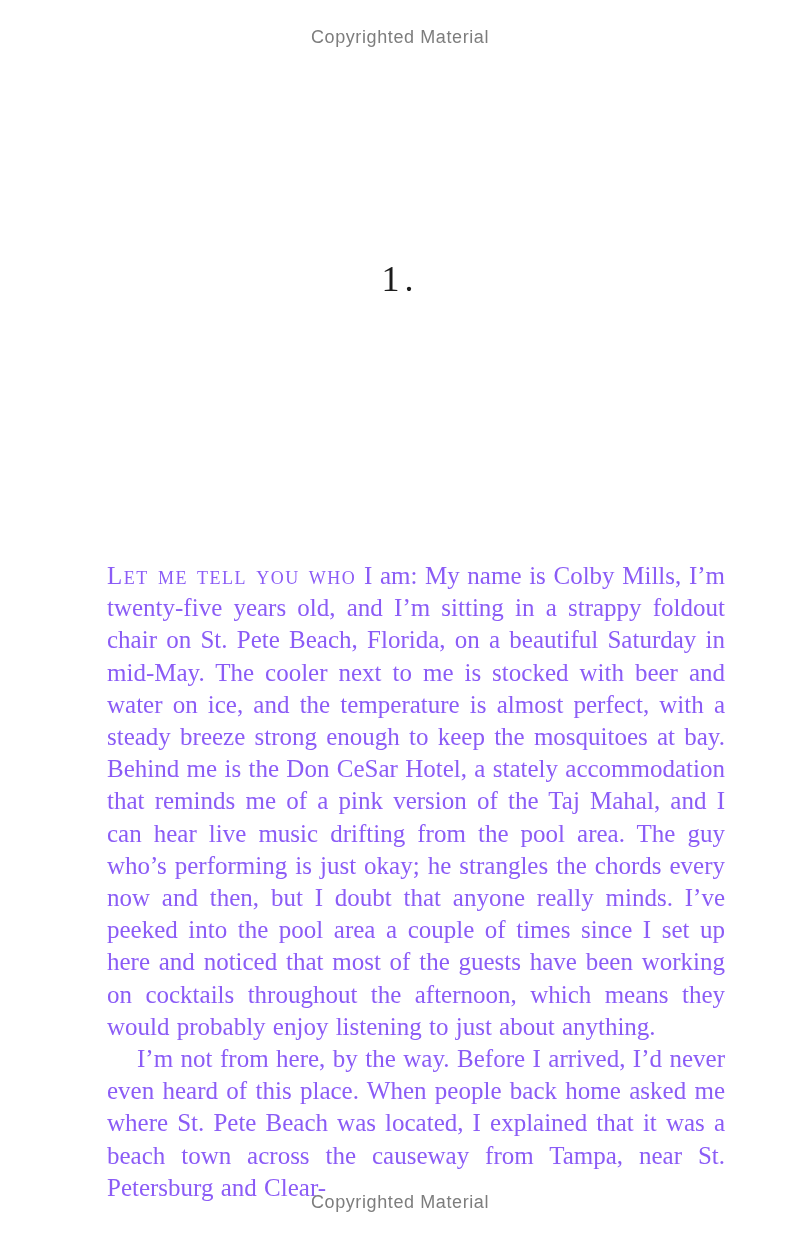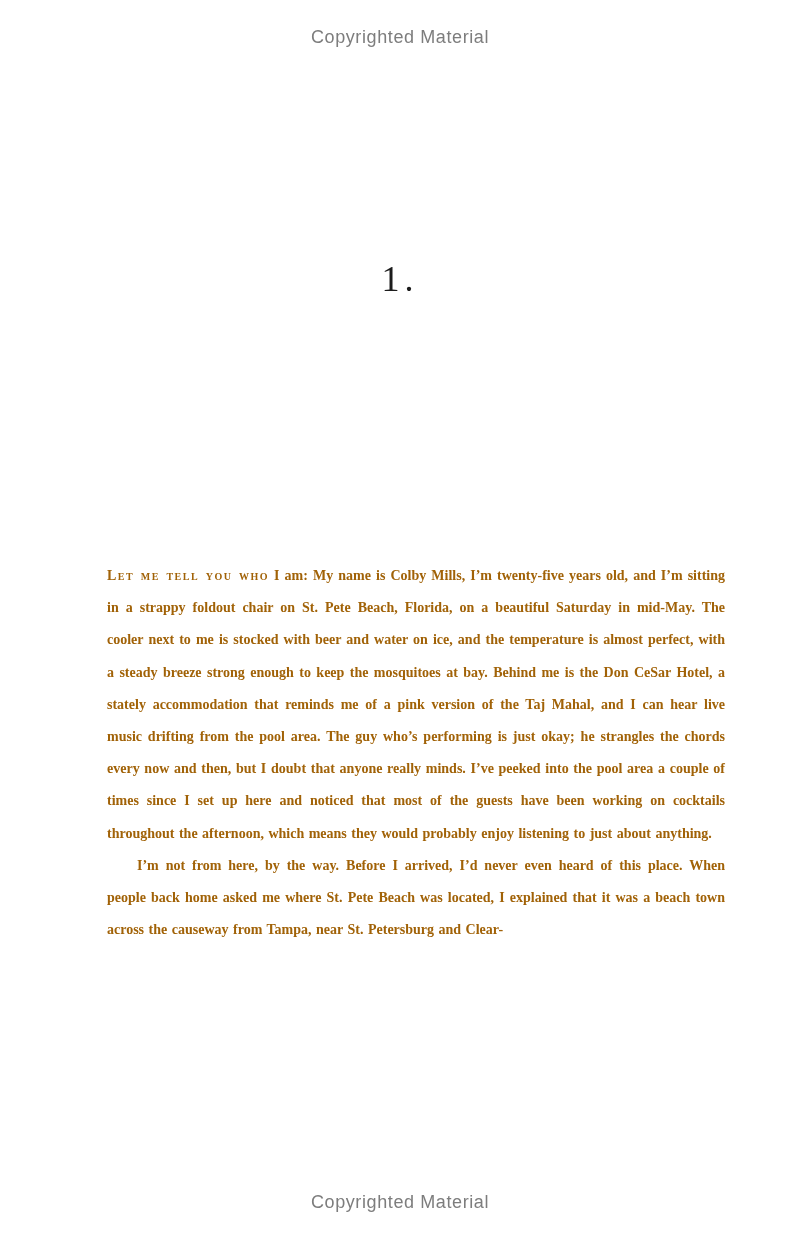--- a/index.html
+++ b/index.html
@@ -39,25 +39,24 @@
     letter-spacing: 5px;
     color: #1c1c1c;
   }
 
   .body-text {
     position: absolute;
     top: 560px;
     left: 107px;
     width: 618px;
     font-family: "Liberation Serif", serif;
-    font-size: 14px;
+    font-size: 25px;
     line-height: 32.2px;
-    color: #a16207;
+    color: #8b5cf6;
     text-align: justify;
-    font-weight: bold;
   }
   .body-text p {
     margin: 0;
     word-spacing: 1px;
   }
   .body-text p.indented {
     text-indent: 30px;
   }
   .smallcaps-lead {
     font-variant: small-caps;

